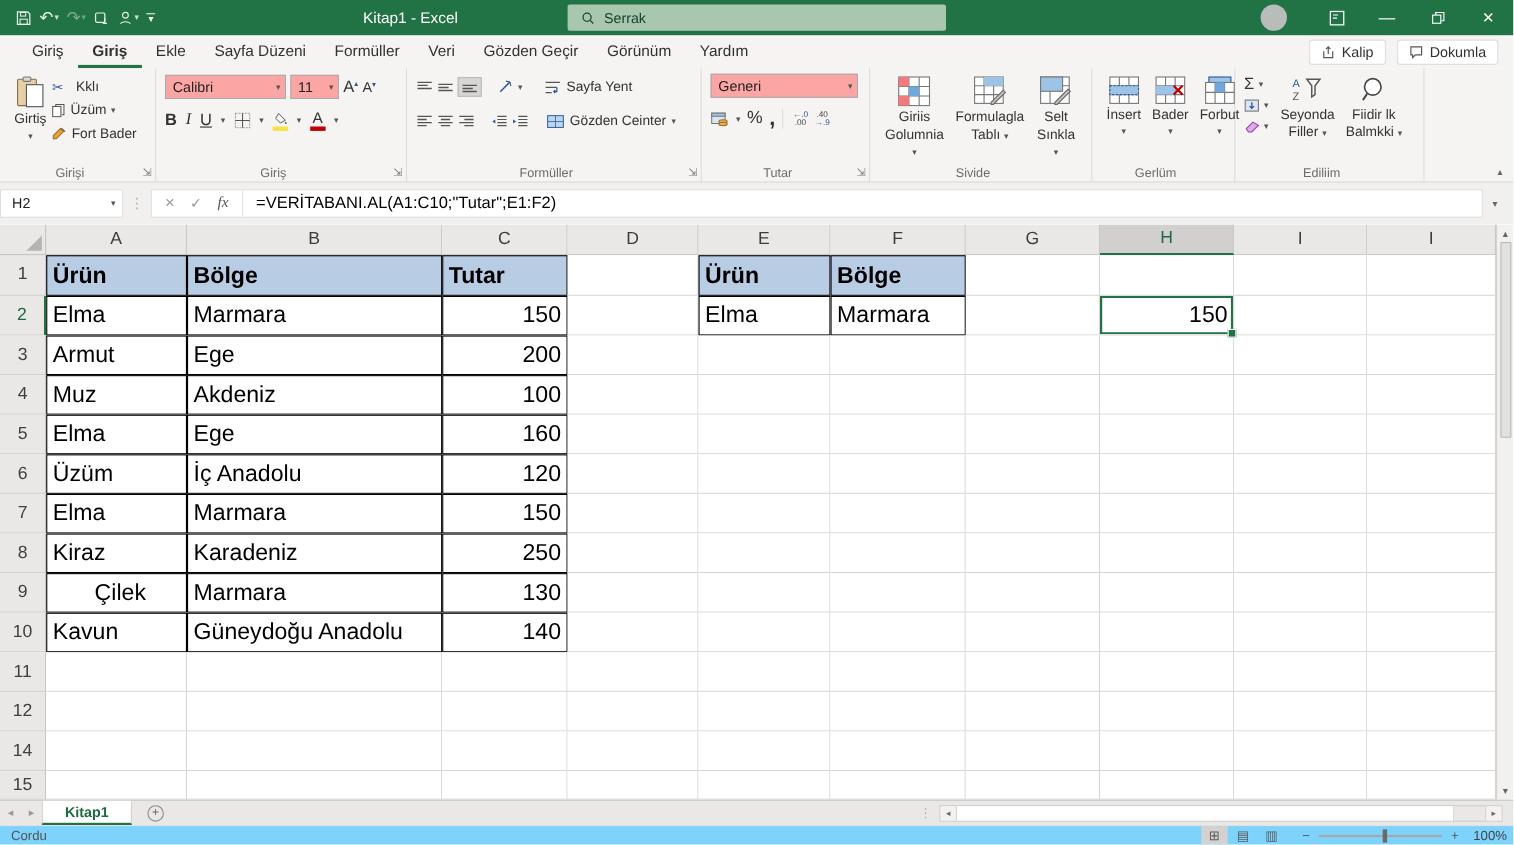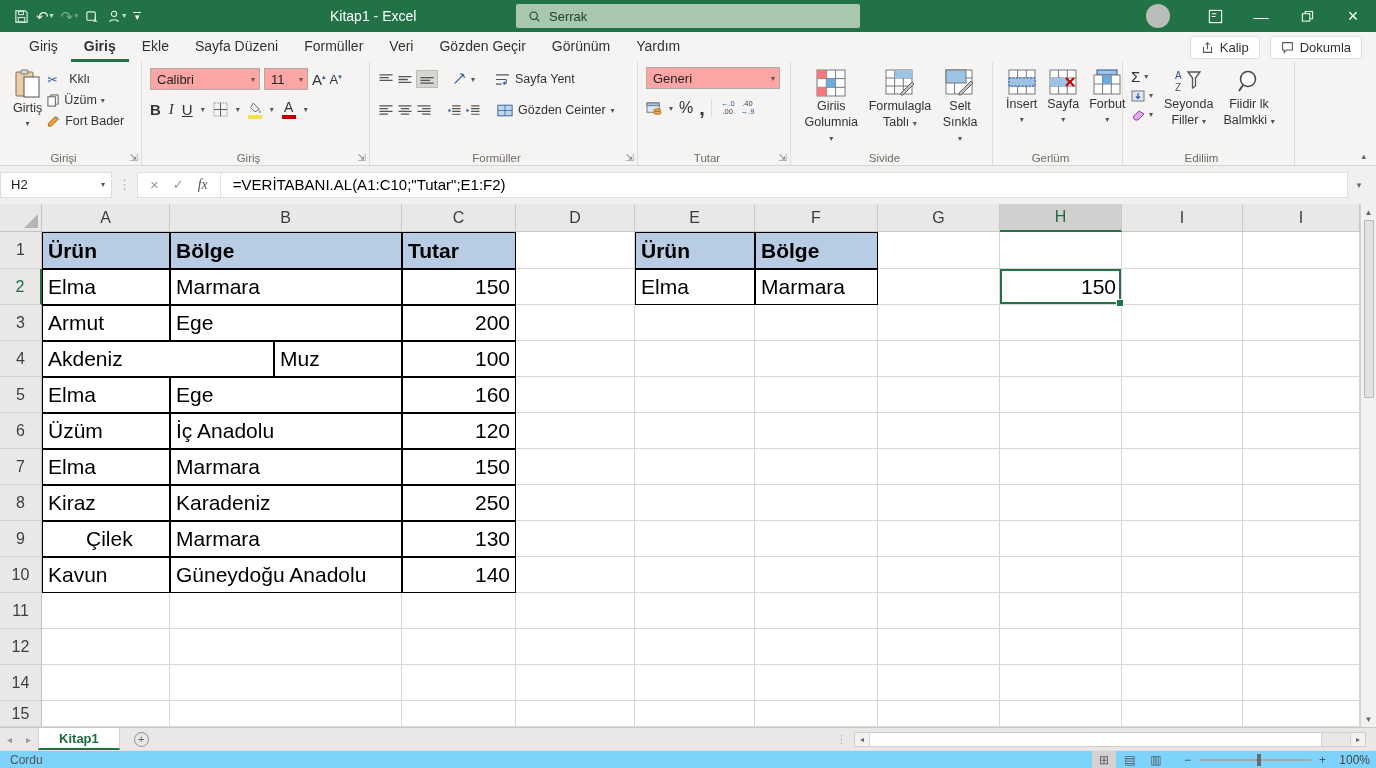--- a/index.html
+++ b/index.html
@@ -389,21 +389,21 @@
         <span>İnsert</span>
           <span class="dd2">▾</span>
       </div>
       <div class="bigbtn">
         <svg class="ic" width="28" height="26" viewBox="0 0 28 26">
             <rect x="1" y="1" width="26" height="24" fill="#fff" stroke="#777"></rect>
             <path d="M1 9h26M1 17h26M9.6 1v24M18.3 1v24" stroke="#777"></path>
             <rect x="1" y="9" width="17" height="8" fill="#9dc3e6"></rect>
             <path d="M17 9l8 8M25 9l-8 8" stroke="#c00000" stroke-width="2"></path>
           </svg>
-        <span>Sayfa</span>
+        <span>Bader</span>
           <span class="dd2">▾</span>
       </div>
       <div class="bigbtn">
         <svg class="ic" width="28" height="26" viewBox="0 0 28 26">
             <rect x="4" y="1" width="20" height="5" fill="#9dc3e6" stroke="#2b579a"></rect>
             <rect x="1" y="6" width="26" height="19" fill="#fff" stroke="#777"></rect>
             <path d="M1 15h26M9.6 6v19M18.3 6v19" stroke="#777"></path>
             <rect x="9.6" y="6" width="8.7" height="9" fill="#6fa8dc"></rect>
           </svg>
         <span>Forbut</span>
@@ -521,22 +521,22 @@
           <div class="g-cell" style="width: 119px;"></div>
           <div class="g-cell" style="width: 120px;"></div>
           <div class="g-cell" style="width: 123px;"></div>
           <div class="g-cell" style="width: 122px;"></div>
           <div class="g-cell" style="width: 122px;"></div>
           <div class="g-cell" style="width: 121px;"></div>
           <div class="g-cell" style="width: 117px;"></div>
         </div>
         <div class="g-row" style="height: 36px;">
           <div class="g-rowhead">4</div>
+          <div class="g-cell tblc" style="width: 128px;">Muz</div>
           <div class="g-cell tblc" style="width: 232px;">Akdeniz</div>
-          <div class="g-cell tblc" style="width: 128px;">Muz</div>
           <div class="g-cell tblc num" style="width: 114px;">100</div>
           <div class="g-cell" style="width: 119px;"></div>
           <div class="g-cell" style="width: 120px;"></div>
           <div class="g-cell" style="width: 123px;"></div>
           <div class="g-cell" style="width: 122px;"></div>
           <div class="g-cell" style="width: 122px;"></div>
           <div class="g-cell" style="width: 121px;"></div>
           <div class="g-cell" style="width: 117px;"></div>
         </div>
         <div class="g-row" style="height: 36px;">

